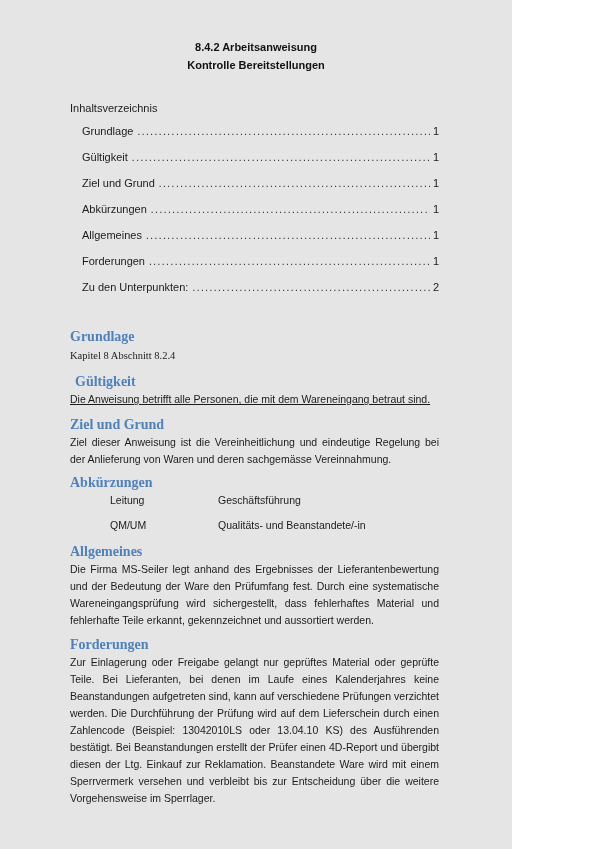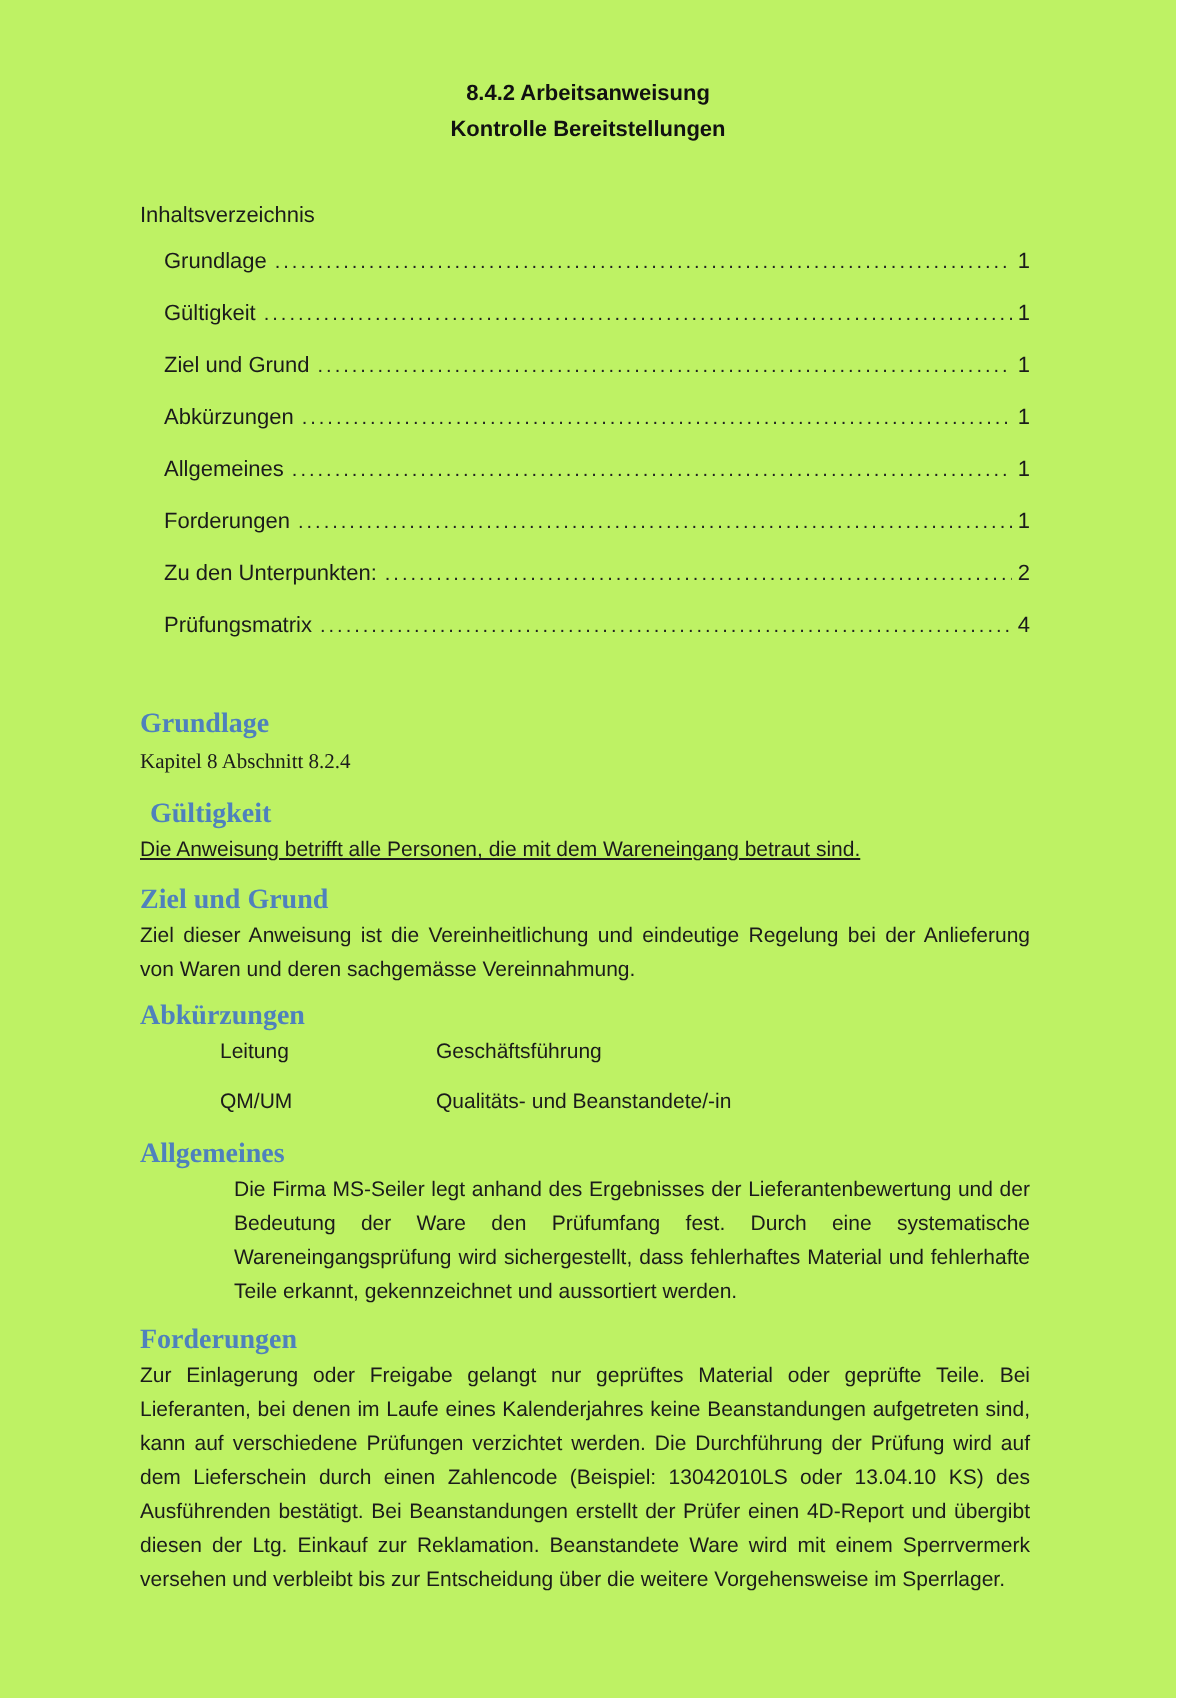--- a/index.html
+++ b/index.html
@@ -1,21 +1,21 @@
 <!DOCTYPE html>
 <html lang="de"><head>
 <meta charset="utf-8">
 <style>
   * { margin: 0; padding: 0; box-sizing: border-box; }
   html, body { background: #ffffff; }
   .page {
     position: relative;
-    width: 588px;
+    width: 512px;
     height: 849px;
-    background: #bef264;
+    background: #e5e5e5;
     font-family: "Liberation Sans", sans-serif;
     color: #1b1b1b;
     overflow: hidden;
   }
   .doc-title {
     padding-top: 38px;
     text-align: center;
     font-size: 11px;
     font-weight: 700;
     line-height: 18px;
@@ -77,21 +77,21 @@
   .abbr-table     { margin-top: 1px; }
   .abbr-row {
     display: flex;
     font-size: 10.5px;
     line-height: 17px;
     padding-left: 40px;
   }
   .abbr-row + .abbr-row { margin-top: 8px; }
   .abbr-key { width: 108px; flex: 0 0 108px; }
   .h-allgemeines  { margin-top: 9px; }
-  .p-allgemeines  { margin-top: 1px; margin-left: 47px; }
+  .p-allgemeines  { margin-top: 1px; }
   .h-forderungen  { margin-top: 7px; }
   .p-forderungen  { margin-top: 1px; }
 </style>
 </head>
 <body>
 
 <div class="page">
 
   <div class="doc-title">
     <div>8.4.2 Arbeitsanweisung</div>
@@ -131,25 +131,20 @@
       <div class="toc-row">
         <span class="toc-label">Forderungen</span>
         <span class="toc-leader"></span>
         <span class="toc-page">1</span>
       </div>
       <div class="toc-row">
         <span class="toc-label">Zu den Unterpunkten:</span>
         <span class="toc-leader"></span>
         <span class="toc-page">2</span>
       </div>
-      <div class="toc-row">
-        <span class="toc-label">Prüfungsmatrix</span>
-        <span class="toc-leader"></span>
-        <span class="toc-page">4</span>
-      </div>
     </div>
 
     <div class="sec-heading h-grundlage">Grundlage</div>
     <p class="body-text p-grundlage">Kapitel 8 Abschnitt 8.2.4</p>
 
     <div class="sec-heading indent h-gueltigkeit">Gültigkeit</div>
     <p class="body-text p-gueltigkeit">Die Anweisung betrifft alle Personen, die mit dem Wareneingang betraut sind.</p>
 
     <div class="sec-heading h-ziel">Ziel und Grund</div>
     <p class="body-text p-ziel">Ziel dieser Anweisung ist die Vereinheitlichung und eindeutige Regelung bei der Anlieferung von Waren und deren sachgemässe Vereinnahmung.</p>

